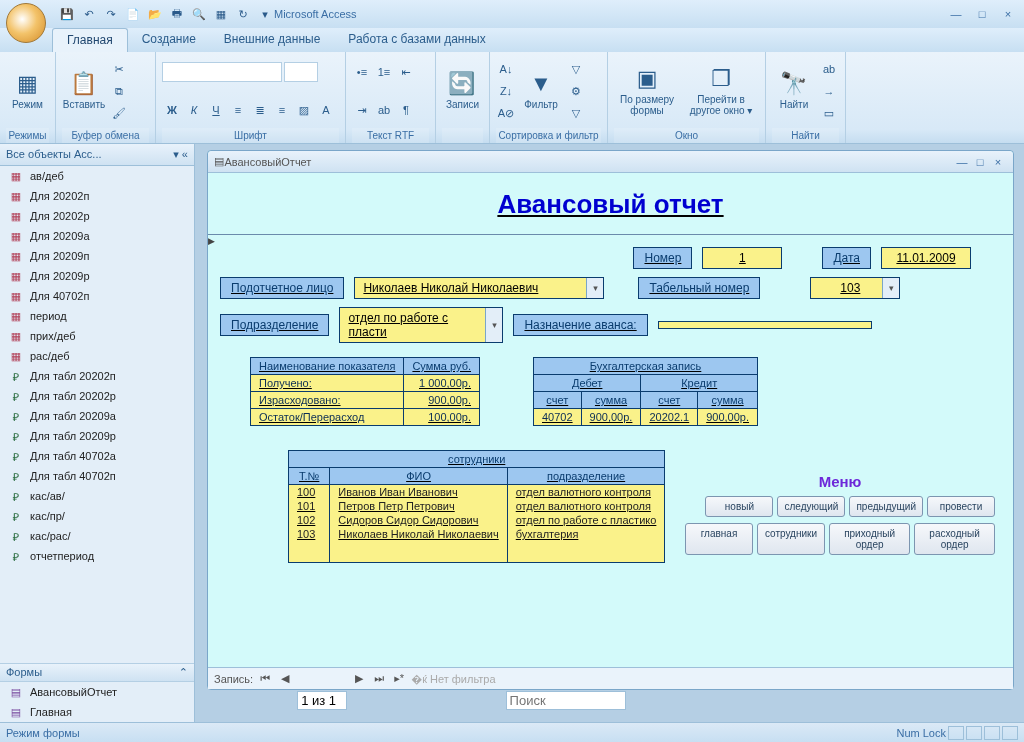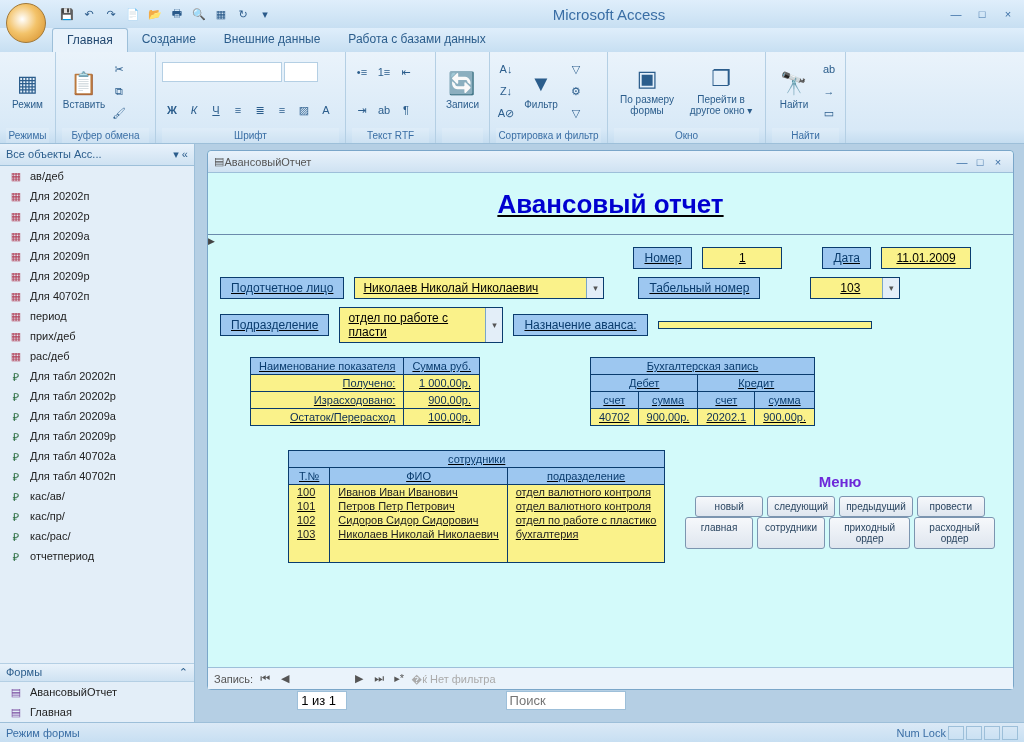--- a/index.html
+++ b/index.html
@@ -3,21 +3,21 @@
 <meta charset="utf-8">
 <style>
 * { box-sizing: border-box; margin: 0; padding: 0; font-family: Tahoma, Arial, sans-serif; }
 body { width: 1024px; height: 742px; background: #bdd7ec; overflow: hidden; }
 
 
 .title-bar { height: 28px; background: linear-gradient(#dfeefb,#c7dff2); display: flex; align-items: center; position: relative; }
 .office-btn { width: 40px; height: 40px; background: radial-gradient(circle at 40% 40%, #fff, #f3c36a 45%, #d38b27); border-radius: 50%; position: absolute; top: 3px; left: 6px; border: 1px solid #a07838; z-index: 10; }
 .qat { margin-left: 58px; display: flex; gap: 4px; align-items: center; }
 .qat-item { width: 18px; height: 18px; font-size: 11px; display: flex; align-items: center; justify-content: center; color: #2a5a8a; }
-.app-title { flex: 1; text-align: center; font-size: 15px; color: #3a6ea5; }
+.app-title { flex: 1; text-align: left; font-size: 11px; color: #3a6ea5; }
 .win-btns { display: flex; gap: 2px; margin-right: 4px; }
 .win-btn { width: 24px; height: 18px; font-size: 11px; display: flex; align-items: center; justify-content: center; color: #3a6ea5; }
 
 
 .ribbon-tabs { height: 24px; display: flex; padding-left: 52px; background: linear-gradient(#dfeefb,#c7dff2); }
 .rtab { padding: 4px 14px; font-size: 12px; color: #2b5d8c; cursor: pointer; }
 .rtab.active { background: #e8f2fb; border: 1px solid #9dbfd9; border-bottom: none; border-radius: 3px 3px 0 0; color: #224870; }
 
 
 .ribbon { height: 92px; background: linear-gradient(#eaf3fb,#d8e9f7 85%,#c5ddf0); border-bottom: 1px solid #9dbfd9; display: flex; }
@@ -54,33 +54,33 @@
 .field-row { display: flex; gap: 10px; margin-bottom: 8px; align-items: center; }
 .lbl { background: #9dc7f0; border: 1px solid #0a3c6e; padding: 3px 10px; font-size: 12px; color: #0a3c6e; white-space: nowrap; }
 .val { background: #faf28a; border: 1px solid #0a3c6e; padding: 3px 8px; font-size: 12px; min-width: 50px; text-align: left; position: relative; }
 .val.c { text-align: center; }
 .dd { padding-right: 18px; }
 .dd::after { content: "▾"; position: absolute; right: 0; top: 0; bottom: 0; width: 16px; background: #e3eef8; border-left: 1px solid #7aa6c9; display: flex; align-items: center; justify-content: center; font-size: 9px; color: #555; }
 
 
 .mini-tbl { border-collapse: collapse; font-size: 11px; }
 .mini-tbl th { background: #9dc7f0; border: 1px solid #0a3c6e; padding: 2px 8px; font-weight: normal; color: #0a3c6e; }
-.mini-tbl td { background: #faf28a; border: 1px solid #0a3c6e; padding: 2px 8px; color: #0a2d55; text-align: right; }
+.mini-tbl td { background: #faf28a; border: 1px solid #0a3c6e; padding: 2px 8px; color: #0a2d55; }
 .mini-tbl td.r { text-align: right; }
 
 
 .emp-tbl { border-collapse: collapse; font-size: 11px; margin-top: 24px; }
 .emp-tbl th { background: #9dc7f0; border: 1px solid #0a3c6e; padding: 2px 10px; font-weight: normal; color: #0a3c6e; }
 .emp-tbl td { background: #faf28a; border-left: 1px solid #0a3c6e; border-right: 1px solid #0a3c6e; padding: 1px 8px; color: #222; }
 .emp-tbl tr:last-child td { border-bottom: 1px solid #0a3c6e; padding-bottom: 22px; }
 
 
 .menu { position: absolute; right: 18px; top: 300px; width: 310px; }
 .menu-h { color: #6d28d9; font-weight: bold; font-size: 15px; text-align: center; margin-bottom: 6px; }
-.menu-row { display: flex; gap: 4px; margin-bottom: 0; justify-content: center; }
+.menu-row { display: flex; gap: 4px; margin-bottom: 6px; justify-content: flex-end; }
 .menu-btn { background: linear-gradient(#f6f8fb,#dfe6ef); border: 1px solid #7c95b0; border-radius: 3px; padding: 4px 6px; font-size: 10px; color: #2a4560; cursor: pointer; min-width: 68px; text-align: center; }
 .menu-sub { color: #0a3c9e; font-size: 12px; text-align: center; font-weight: bold; margin: 4px 0; }
 
 
 .recnav { height: 22px; background: #eaf3fb; border-top: 1px solid #9dbfd9; display: flex; align-items: center; font-size: 11px; color: #555; gap: 4px; padding: 0 6px; }
 .recnav .nb { width: 16px; text-align: center; cursor: pointer; }
 .recnav input { width: 50px; font-size: 13px; border: 1px solid #9dbfd9; padding: 1px 3px; margin-top: 44px; }
 
 
 .status-bar { height: 20px; background: linear-gradient(#dbe9f6,#c7dff2); border-top: 1px solid #9dbfd9; display: flex; align-items: center; font-size: 11px; color: #3a6ea5; padding: 0 6px; }
@@ -372,21 +372,21 @@
           <span class="val dd c" style="width:90px">103</span>
         </div>
 
         <div class="field-row">
           <span class="lbl">Подразделение</span>
           <span class="val dd" style="width:164px">отдел по работе с пласти</span>
           <span class="lbl">Назначение аванса:</span>
           <span class="val" style="width:214px"></span>
         </div>
 
-        <div style="display:flex;gap:110px;margin-top:14px;align-items:flex-start;padding-left:30px">
+        <div style="display:flex;gap:53px;margin-top:14px;align-items:flex-start;padding-left:30px">
           <table class="mini-tbl">
             <tbody>
                 <tr>
                   <th>Наименование показателя</th>
                   <th>Сумма руб.</th>
                 </tr>
             <tr>
                   <td>Получено:</td>
                   <td class="r">1 000,00р.</td>
                 </tr>

